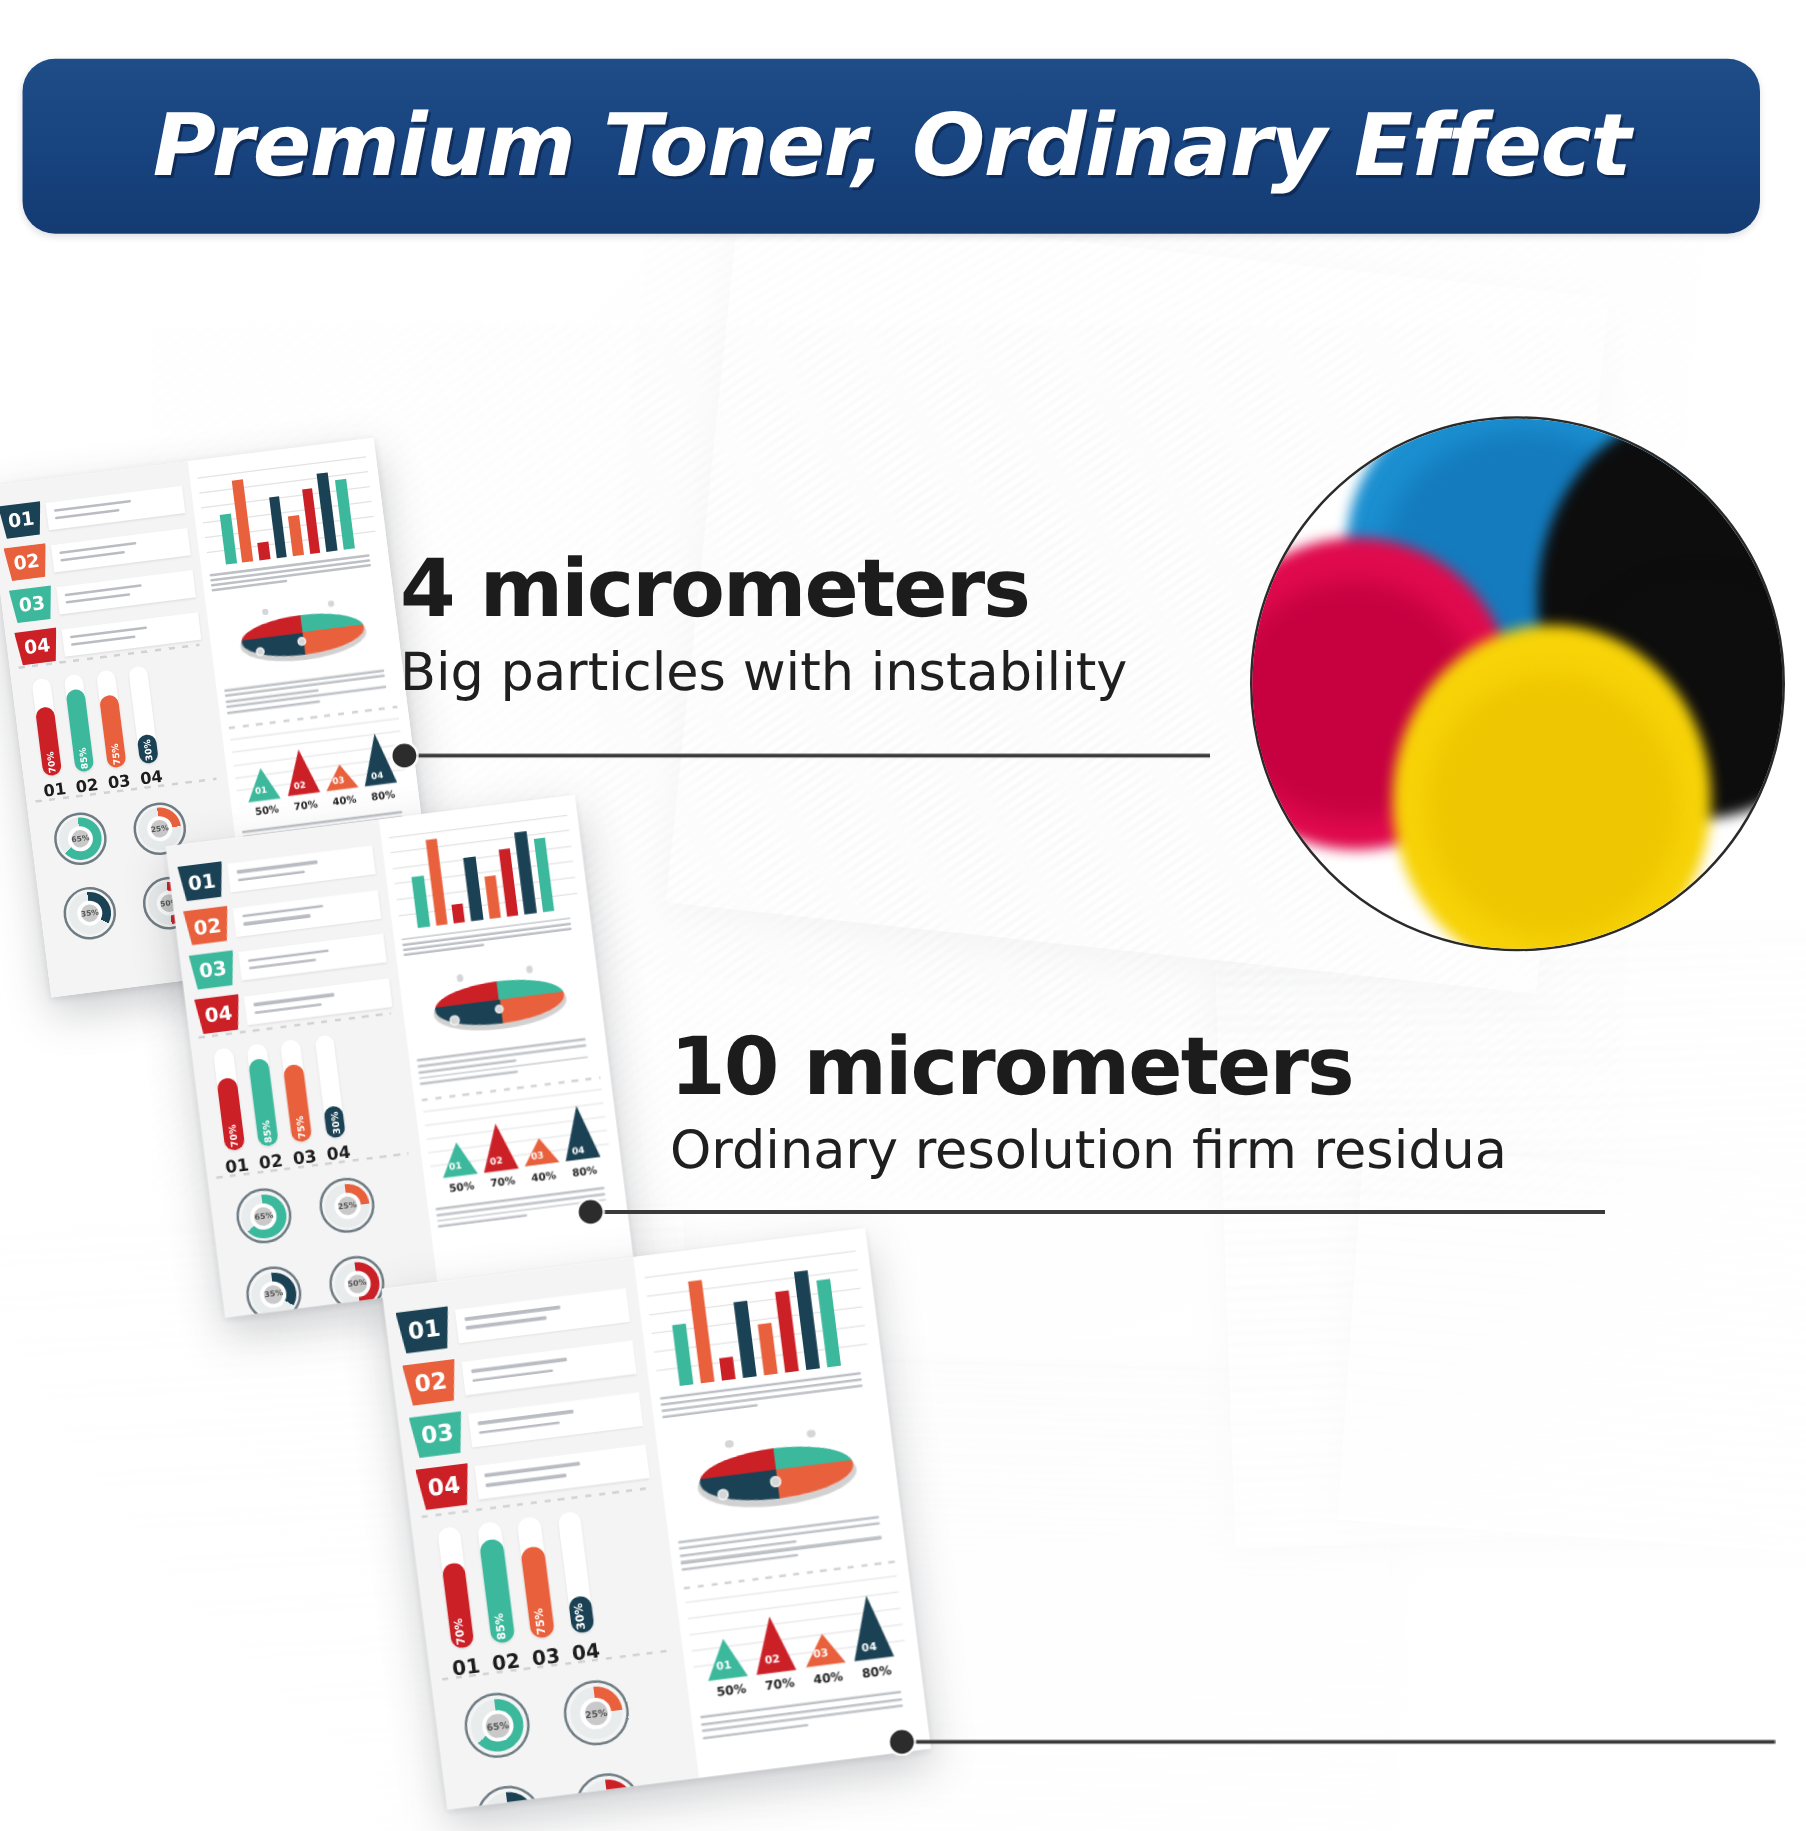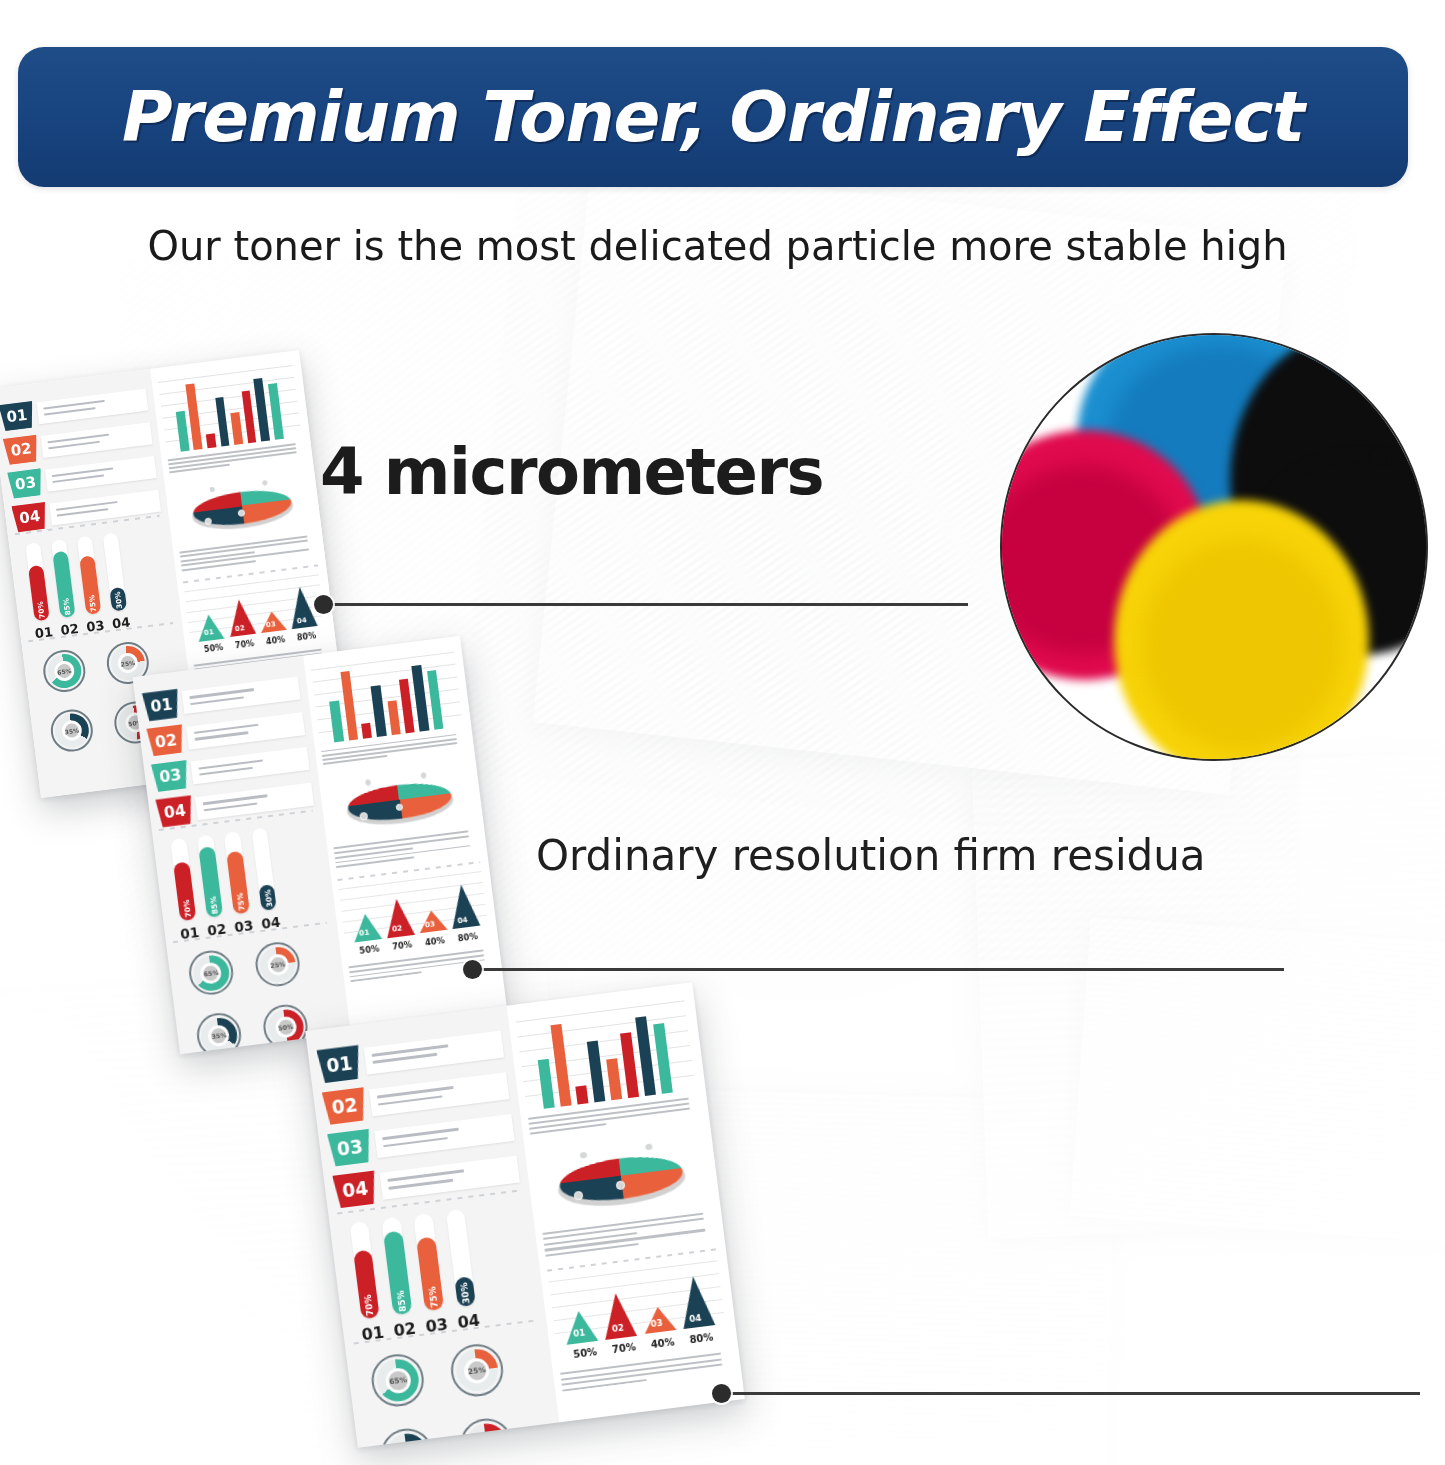--- a/index.html
+++ b/index.html
@@ -188,21 +188,20 @@
     </div>
     <div class="bg-diag" style="left:120px; top:260px; width:1180px; height:700px; position:absolute;"></div>
     <div class="bg-wash"></div>
   </div>
 
   <div class="header-banner">
     <div class="header-title">Premium Toner, Ordinary Effect</div>
   </div>
 
   <div class="subtitle">
-    <div>Our toner is the most delicated particle more stable high</div>
   </div>
 
   <div class="toner-circle">
     <div class="pile cyan" style="left:75px;  top:-30px; width:290px; height:265px;"></div>
     <div class="pile-core cyan" style="left:105px; top:10px; width:225px; height:200px; background:#1378bb;"></div>
     <div class="pile black" style="left:228px; top:-5px;  width:250px; height:300px;"></div>
     <div class="pile black" style="left:250px; top:120px; width:215px; height:200px;"></div>
     <div class="pile magenta" style="left:-42px; top:95px;  width:250px; height:250px;"></div>
     <div class="pile-core magenta" style="left:-20px; top:130px; width:200px; height:190px; background:#c2003f;"></div>
     <div class="pile yellow" style="left:112px; top:165px; width:255px; height:280px;"></div>
@@ -684,25 +683,27 @@
       <div class="txtline" style="left:210.24px; top:376.619488px;
        width:161.34799999999996px; height:2.232px;"></div>
       <div class="txtline" style="left:210.24px; top:382.19948800000003px;
        width:161.34799999999996px; height:2.232px;"></div>
       <div class="txtline" style="left:210.24px; top:387.779488px;
        width:84.91999999999999px; height:2.232px;"></div>
     </div>
 
   <div class="callout" style="left:320px; top:440px;">
     <div class="big">4 micrometers</div>
+    <div class="sub">Big particles with instability</div>
   </div>
   <div class="rule" style="left:330px; top:603px; width:638px;"></div>
   <div class="rule-dot" style="left:314px; top:595px;"></div>
 
   <div class="callout" style="left:536px; top:822px;">
+    <div class="big">10 micrometers</div>
     <div class="sub">Ordinary resolution firm residua</div>
   </div>
   <div class="rule" style="left:476px; top:968px; width:808px;"></div>
   <div class="rule-dot" style="left:463px; top:960px;"></div>
 
   <div class="rule" style="left:725px; top:1392px; width:695px;"></div>
   <div class="rule-dot" style="left:712px; top:1384px;"></div>
 
 </div>
 

